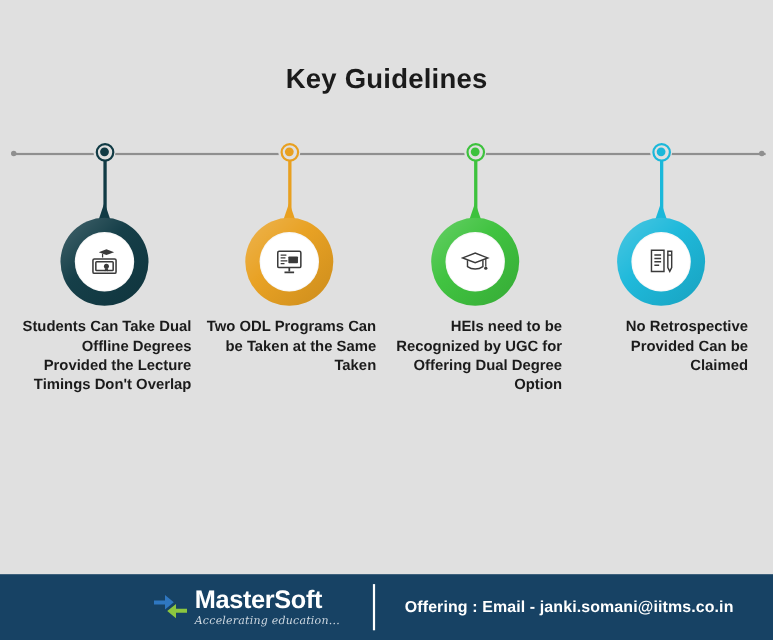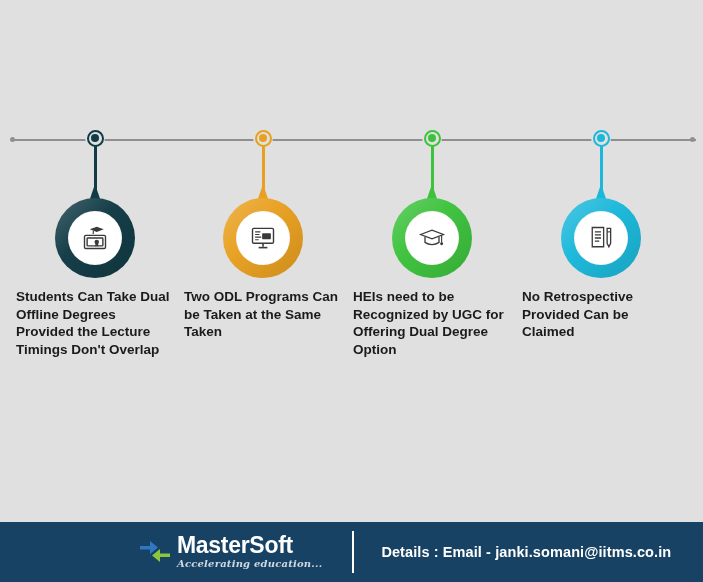--- a/index.html
+++ b/index.html
@@ -164,21 +164,21 @@
     box-shadow: inset 0 0 0 1px rgba(0,0,0,0.03);
   }
   .pin .hole svg { display: block; }
 
   
   .caption {
     position: absolute;
     left: 0;
     top: 160px;
     width: 158px;
-    text-align: left;
+    text-align: right;
     font-size: 13.5px;
     line-height: 17.5px;
     font-weight: bold;
     color: #1b1b1b;
   }
 
   
   .footer {
     position: absolute;
     left: 0;
@@ -209,41 +209,41 @@
     letter-spacing: -0.3px;
   }
   .logo-tagline {
     font-family: "DejaVu Serif", serif;
     font-style: italic;
     font-size: 10px;
     color: #cfd9e2;
     text-align: center;
     margin-top: 1px;
     letter-spacing: 0.2px;
-    font-weight: bold;
   }
   .divider {
     width: 2px;
     height: 42px;
     background: #ffffff;
     margin-left: 30px;
     margin-right: 27px;
   }
   .contact {
     font-size: 14.5px;
     font-weight: bold;
     color: #ffffff;
     letter-spacing: 0.1px;
   }
 </style>
 </head>
 <body style="background: rgb(224, 224, 224);">
 
 <div id="infographic" style="background: rgb(224, 224, 224);">
 
+  <div class="title">Key Guidelines</div>
 
   <div class="axis-wrap">
     <div class="axis-line" style="background: rgb(143, 143, 143);"></div>
     <div class="axis-cap left" style="background: rgb(143, 143, 143);"></div>
     <div class="axis-cap right" style="background: rgb(143, 143, 143);"></div>
   </div>
 
   <div class="col" id="col-0" style="left: 95px; color: rgb(17, 59, 69);">
     <div class="node">
       <div class="ring">
@@ -355,17 +355,17 @@
             <path d="M2 9 L12 9 L12 4 L20 10.5 L12 17 L12 12.5 L2 12.5 Z" fill="#2f77c0"></path>
             <path d="M32 20 L22 20 L22 25 L14 18.5 L22 12 L22 16.5 L32 16.5 Z" fill="#8cc63f"></path>
           </svg>
         </span>
         <span class="logo-text-wrap">
           <span class="logo-text">MasterSoft</span>
           <div class="logo-tagline">Accelerating education...</div>
         </span>
       </div>
       <div class="divider"></div>
-      <div class="contact">Details : Email - janki.somani@iitms.co.in</div>
+      <div class="contact">Offering : Email - janki.somani@iitms.co.in</div>
     </div>
   </div>
 
 </div>
 
 </body></html>

